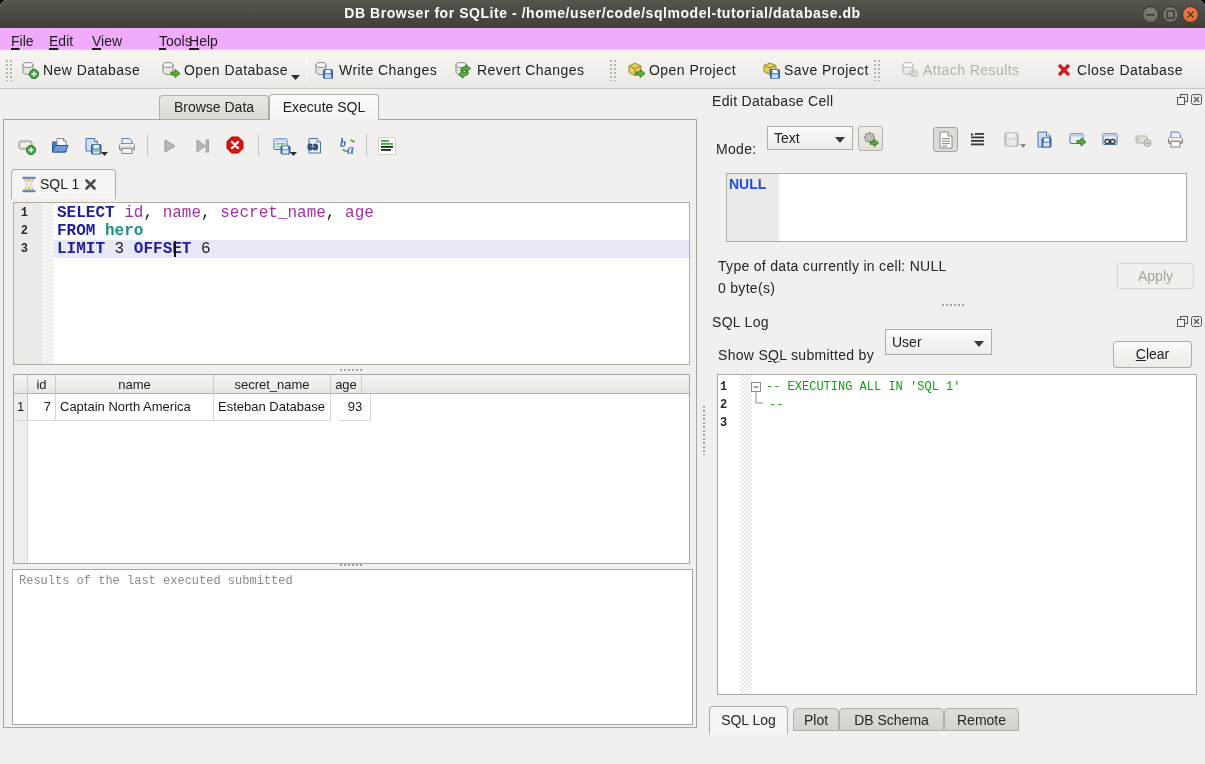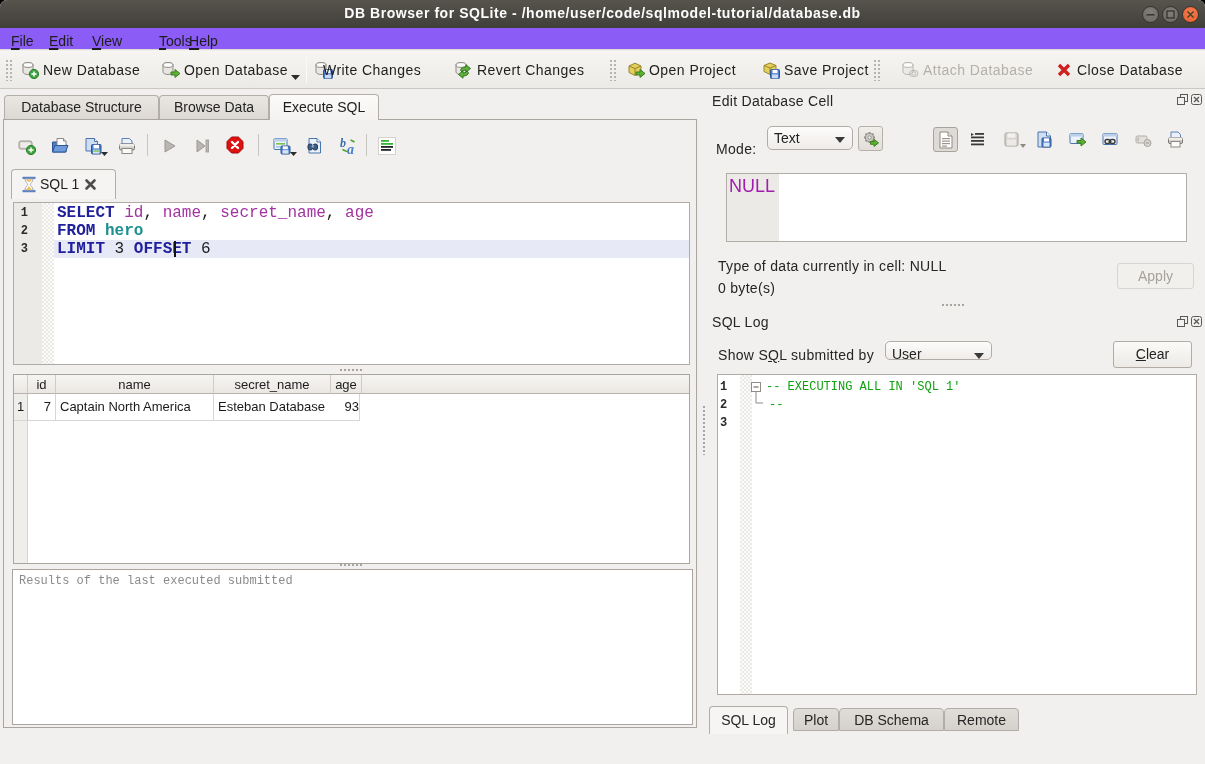--- a/index.html
+++ b/index.html
@@ -10,21 +10,21 @@
 .abs { position:absolute; }
 
 #titlebar { position:absolute; left:0; top:0; width:1205px; height:28px;
   background:linear-gradient(#57544d, #413f3a); }
 #title { position:absolute; width:100%; text-align:center; top:5px;
   color:#fdfdfd; font-size:14px; font-weight:bold; letter-spacing:0.55px; }
 .wbtn { position:absolute; top:6px; width:17px; height:17px; border-radius:50%;
   border:1px solid #35332f; }
 
 #menubar { position:absolute; left:0; top:28px; width:1205px; height:22px;
-  background:#8b5cf6; border-bottom:1px solid #dbd7d2; }
+  background:#f0abfc; border-bottom:1px solid #dbd7d2; }
 .menuitem { position:absolute; top:5px; font-size:14px; color:#1d1d1d; }
 .menuitem u { text-decoration-thickness:2px; text-underline-offset:2px; }
 
 #toolbar { position:absolute; left:0; top:51px; width:1205px; height:38px;
   background:linear-gradient(#f7f5f2, #eceae6); border-bottom:1px solid #cbc7c2; }
 .tbtext { position:absolute; top:11px; font-size:14px; color:#1e1e1e; letter-spacing:0.45px; }
 .tbtext.dis { color:#b4b0ab; }
 .tbsep { position:absolute; top:6px; width:1px; height:26px; background:#d2cec9; border-right:1px solid #fbfaf8; }
 .tbhandle { position:absolute; top:8px; width:7px; height:22px;
   background-image:radial-gradient(circle, #b7b3ae 1px, transparent 1.2px);
@@ -74,32 +74,32 @@
 .td { position:absolute; top:19px; height:27px; background:#fff;
   border-right:1px solid #d9d6d1; border-bottom:1px solid #d9d6d1;
   font-size:13px; color:#1a1a1a; line-height:26px; }
 
 #rmsg { position:absolute; left:12px; top:569px; width:681px; height:156px;
   border:1px solid #aaa59f; background:#fff; }
 
 .docktitle { position:absolute; font-size:14px; color:#252525; letter-spacing:0.3px; }
 .dockbtn { position:absolute; width:11px; height:11px; }
 .combo { position:absolute; background:linear-gradient(#fdfcfb,#efece9);
-  border:1px solid #b1aca6; border-radius:5px; font-size:14px; color:#222; }
+  border:1px solid #b1aca6; border-radius:0; font-size:14px; color:#222; }
 .combo .ctext { position:absolute; left:6px; top:3px; }
 .combo .arr { position:absolute; right:7px; top:10px; width:0; height:0;
   border-left:5px solid transparent; border-right:5px solid transparent; border-top:6px solid #3a3a3a; }
 .btn { position:absolute; border-radius:3px; font-size:14px; text-align:center; }
 
 .eicon { position:absolute; }
 
 #nullbox { position:absolute; left:726px; top:173px; width:461px; height:69px;
   border:1px solid #b1aca6; background:#fff; }
 #nullbox .gray { position:absolute; left:0; top:0; width:52px; height:67px; background:#eceae6; }
-#nullbox .ntext { position:absolute; left:2px; top:2px; font-size:18px; font-weight:normal; color:#a21caf; }
+#nullbox .ntext { position:absolute; left:2px; top:2px; font-size:14px; font-weight:bold; color:#1d4ed8; }
 
 #logbox { position:absolute; left:717px; top:374px; width:480px; height:321px;
   border:1px solid #b0aba5; background:#fff; }
 #logfold { position:absolute; left:22px; top:0; width:12px; height:319px; background:#fcfcfb;
   background-image:linear-gradient(45deg,#ebe9e6 25%,transparent 25%,transparent 75%,#ebe9e6 75%),
     linear-gradient(45deg,#ebe9e6 25%,transparent 25%,transparent 75%,#ebe9e6 75%);
   background-size:4px 4px; background-position:0 0,2px 2px; }
 .logline { position:absolute; font-family:"Liberation Mono", monospace; font-size:12px;
   line-height:18px; white-space:pre; }
 
@@ -167,21 +167,21 @@
         <g transform="translate(0,1)">
           <path d="M1 3 C1 1.6 3.5 0.5 6 0.5 C8.5 0.5 11 1.6 11 3 V10 C11 11.4 8.5 12.5 6 12.5 C3.5 12.5 1 11.4 1 10 Z" fill="#e8e6e2" stroke="#8e8b85" stroke-width="1"></path>
           <ellipse cx="6" cy="3" rx="5" ry="2.4" fill="#fcfcfc" stroke="#8e8b85" stroke-width="1"></ellipse>
         </g>
         <g>
           <rect x="8.5" y="8.5" width="9" height="9" rx="1" fill="#4a7fd0" stroke="#2c5693"></rect>
           <rect x="10.5" y="8.8" width="5" height="3.4" fill="#fff"></rect>
           <rect x="10" y="13.4" width="6" height="4" fill="#c9d9f2"></rect>
         </g>
       </svg>
-    <div class="tbtext" style="left:323px;text-align:right;">Write Changes</div>
+    <div class="tbtext" style="left:339px;text-align:right;">Write Changes</div>
     <svg class="abs" style="left:455px;top:10px;" width="18" height="18" id="i-revert">
         <g transform="translate(0,1)">
           <path d="M1 3 C1 1.6 3.5 0.5 6 0.5 C8.5 0.5 11 1.6 11 3 V10 C11 11.4 8.5 12.5 6 12.5 C3.5 12.5 1 11.4 1 10 Z" fill="#e8e6e2" stroke="#8e8b85" stroke-width="1"></path>
           <ellipse cx="6" cy="3" rx="5" ry="2.4" fill="#fcfcfc" stroke="#8e8b85" stroke-width="1"></ellipse>
         </g>
         <path d="M5.5 9.5 q0.5-3.5 5.5-3.5 l0-2.2 4.5 3.7 -4.5 3.7 0-2.2 q-3.5 0-4 2 z" fill="#5cb33c" stroke="#2f6a18" stroke-width="0.9"></path>
         <path d="M13.5 11.5 q-0.5 3.5 -5.5 3.5 l0 2.2 -4.5 -3.7 4.5 -3.7 0 2.2 q3.5 0 4-2 z" fill="#5cb33c" stroke="#2f6a18" stroke-width="0.9"></path>
       </svg>
     <div class="tbtext" style="left:477px;">Revert Changes</div>
     <div class="tbhandle" style="left:609px;"></div>
@@ -203,28 +203,27 @@
     <svg class="abs" style="left:901px;top:10px;" width="18" height="18" id="i-attach">
         <g transform="translate(1,1)">
           <path d="M1 3 C1 1.6 3.5 0.5 6 0.5 C8.5 0.5 11 1.6 11 3 V10 C11 11.4 8.5 12.5 6 12.5 C3.5 12.5 1 11.4 1 10 Z" fill="#eceae7" stroke="#bab6b0" stroke-width="1"></path>
           <ellipse cx="6" cy="3" rx="5" ry="2.4" fill="#fcfcfc" stroke="#bab6b0" stroke-width="1"></ellipse>
         </g>
         <g opacity="0.55">
           <rect x="8.5" y="9.5" width="8.5" height="6" rx="3" fill="#dcdad6" stroke="#9a968f"></rect>
           <rect x="11" y="11" width="3.5" height="3" rx="1.5" fill="#fff" stroke="#9a968f"></rect>
         </g>
       </svg>
-    <div class="tbtext dis" style="left:923px;">Attach Database</div>
+    <div class="tbtext dis" style="left:923px;">Attach Results</div>
     <svg class="abs" style="left:1056px;top:11px;" width="16" height="16">
         <path d="M3 3 L13 13 M13 3 L3 13" stroke="#cf2020" stroke-width="3.4" stroke-linecap="butt"></path>
       </svg>
     <div class="tbtext" style="left:1077px;">Close Database</div>
   </div>
 
-  <div class="mtab" style="left:4px; top:95px; width:155px; height:24px; line-height:23px;">Database Structure</div>
   <div class="mtab" style="left:159px; top:95px; width:110px; height:24px; line-height:23px;">Browse Data</div>
   <div class="mtab active" style="left:269px; top:94px; width:110px; height:26px; line-height:24px; z-index:3;">Execute SQL</div>
 
   <div id="pane"></div>
 
   <svg class="abs" style="left:18px;top:137px;" width="18" height="18" id="s-newtab">
       <rect x="1" y="4" width="13" height="8" rx="2" fill="#d6d3ce" stroke="#9a968f"></rect>
       <rect x="2.5" y="5.5" width="10" height="5" rx="1" fill="#efedea"></rect>
       <circle cx="13" cy="13" r="4.6" fill="#3fa33f" stroke="#2c7a2c"></circle>
       <path d="M13 10.4 V15.6 M10.4 13 H15.6" stroke="#fff" stroke-width="1.5"></path>
@@ -331,21 +330,21 @@
     <div class="th" style="left:0; width:14px;"></div>
     <div class="th" style="left:14px; width:28px;">id</div>
     <div class="th" style="left:42px; width:158px;">name</div>
     <div class="th" style="left:200px; width:117px;">secret_name</div>
     <div class="th" style="left:317px; width:31px;">age</div>
     <div class="th" style="left:348px; width:327px; border-right:none;"></div>
     <div class="td" style="left:0; width:14px; background:#f0eeeb; border-right:1px solid #c8c4bf; text-align:center;">1</div>
     <div class="td" style="left:14px; width:28px; text-align:right; padding-right:4px;">7</div>
     <div class="td" style="left:42px; width:158px; padding-left:4px;">Captain North America</div>
     <div class="td" style="left:200px; width:117px; padding-left:4px;">Esteban Database</div>
-    <div class="td" style="left:315px; width:31px; text-align:right;">93</div>
+    <div class="td" style="left:326px; width:31px; text-align:center;">93</div>
     <div class="abs" style="left:0;top:46px;width:14px;height:142px;background:#f0eeeb;border-right:1px solid #d9d6d1;"></div>
   </div>
 
   <div class="hdots" style="left:339px;top:564px;"></div>
 
   <div id="rmsg">
     <div class="abs" style="left:6px;top:4px;font-family:'Liberation Mono',monospace;font-size:12px;color:#8b8b8b;">Results of the last executed submitted</div>
   </div>
 
   <div class="vdots" style="left:703px;top:405px;height:50px;"></div>
@@ -452,21 +451,21 @@
   <svg class="dockbtn" style="left:1177px;top:316px;" width="11" height="11">
       <rect x="3.5" y="0.5" width="7" height="7" fill="none" stroke="#5a5854" stroke-width="1"></rect>
       <rect x="0.5" y="3.5" width="7" height="7" fill="#f2f0ee" stroke="#5a5854" stroke-width="1"></rect>
     </svg>
   <svg class="dockbtn" style="left:1191px;top:316px;" width="11" height="11">
       <rect x="0.5" y="0.5" width="10" height="10" fill="none" stroke="#5a5854" stroke-width="1" rx="2"></rect>
       <path d="M3 3 L8 8 M8 3 L3 8" stroke="#5a5854" stroke-width="1.3"></path>
     </svg>
 
   <div class="docktitle" style="left:718px;top:347px;">Show S<u>Q</u>L submitted by</div>
-  <div class="combo" style="left:885px;top:341px;width:107px;height:19px;">
+  <div class="combo" style="left:885px;top:329px;width:107px;height:26px;">
     <span class="ctext" style="top:4px;">User</span>
       <span class="arr" style="top:11px;"></span>
   </div>
   <div class="btn" style="left:1113px;top:341px;width:79px;height:27px;line-height:25px;background:linear-gradient(#fbfaf8,#edeae6);border:1px solid #b1aca6;color:#222;"><u>C</u>lear</div>
 
   <div id="logbox">
     <div id="logfold"></div>
     <div class="logline" style="left:2px;top:3px;width:7px;text-align:right;font-weight:bold;color:#2d2b28;">1</div>
     <div class="logline" style="left:2px;top:21px;width:7px;text-align:right;font-weight:bold;color:#2d2b28;">2</div>
     <div class="logline" style="left:2px;top:39px;width:7px;text-align:right;font-weight:bold;color:#2d2b28;">3</div>

